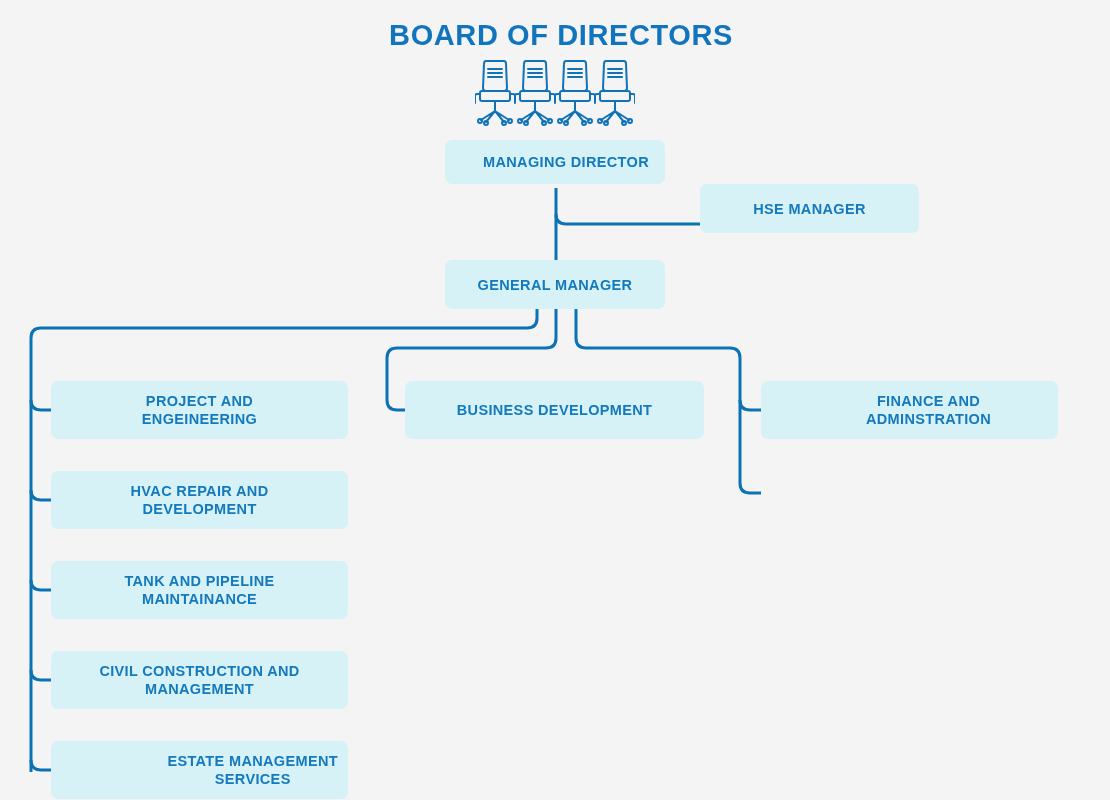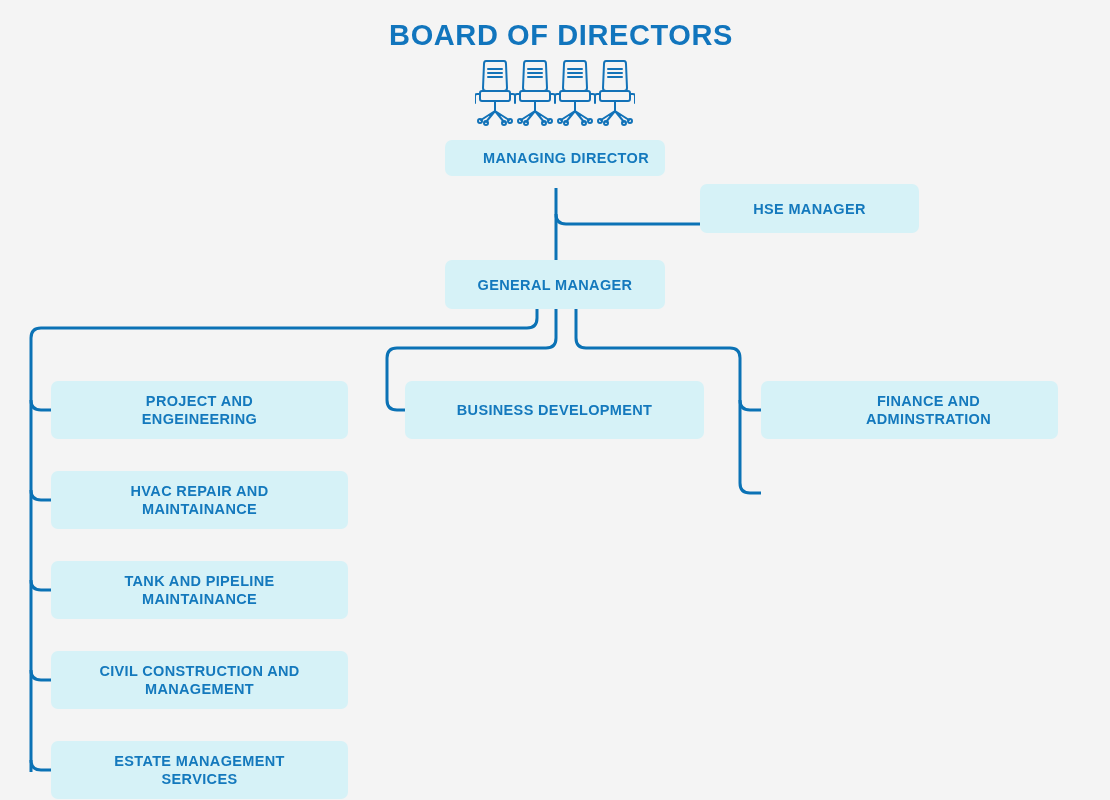--- a/index.html
+++ b/index.html
@@ -81,31 +81,31 @@
     text-align: center;
     box-sizing: border-box;
     padding: 4px 10px;
     z-index: 2;
   }
   .node .node-label {
     display: block;
     white-space: pre-line;
   }
 
-  .node-md   { left: 445px; top: 140px; width: 220px; height: 36px; padding-left: 32px; }
+  .node-md   { left: 445px; top: 140px; width: 220px; height: 44px; padding-left: 32px; }
   .node-hse  { left: 700px; top: 184px; width: 219px; height: 49px; }
   .node-gm   { left: 445px; top: 260px; width: 220px; height: 49px; }
   .node-bd   { left: 405px; top: 381px; width: 299px; height: 58px; }
 
   .node-left { left: 51px; width: 297px; height: 58px; }
   .l1 { top: 381px; }
   .l2 { top: 471px; }
   .l3 { top: 561px; }
   .l4 { top: 651px; }
-  .l5 { top: 741px; }
+  .l5 { top: 741px; justify-content: flex-end; }
 
   .node-right { left: 761px; width: 297px; height: 58px; padding-left: 48px; }
   .r1 { top: 381px; }
   .r2 { top: 471px; }
 </style>
 </head>
 <body>
 
 <div id="chart-root">
 
@@ -208,21 +208,21 @@
   <div class="node node-bd">
     <span class="node-label">BUSINESS DEVELOPMENT</span>
   </div>
 
   <div class="node node-left l1">
     <span class="node-label">PROJECT AND
 ENGEINEERING</span>
   </div>
   <div class="node node-left l2">
     <span class="node-label">HVAC REPAIR AND
-MAINTAINANCE</span>
+DEVELOPMENT</span>
   </div>
   <div class="node node-left l3">
     <span class="node-label">TANK AND PIPELINE
 MAINTAINANCE</span>
   </div>
   <div class="node node-left l4">
     <span class="node-label">CIVIL CONSTRUCTION AND
 MANAGEMENT</span>
   </div>
   <div class="node node-left l5">

